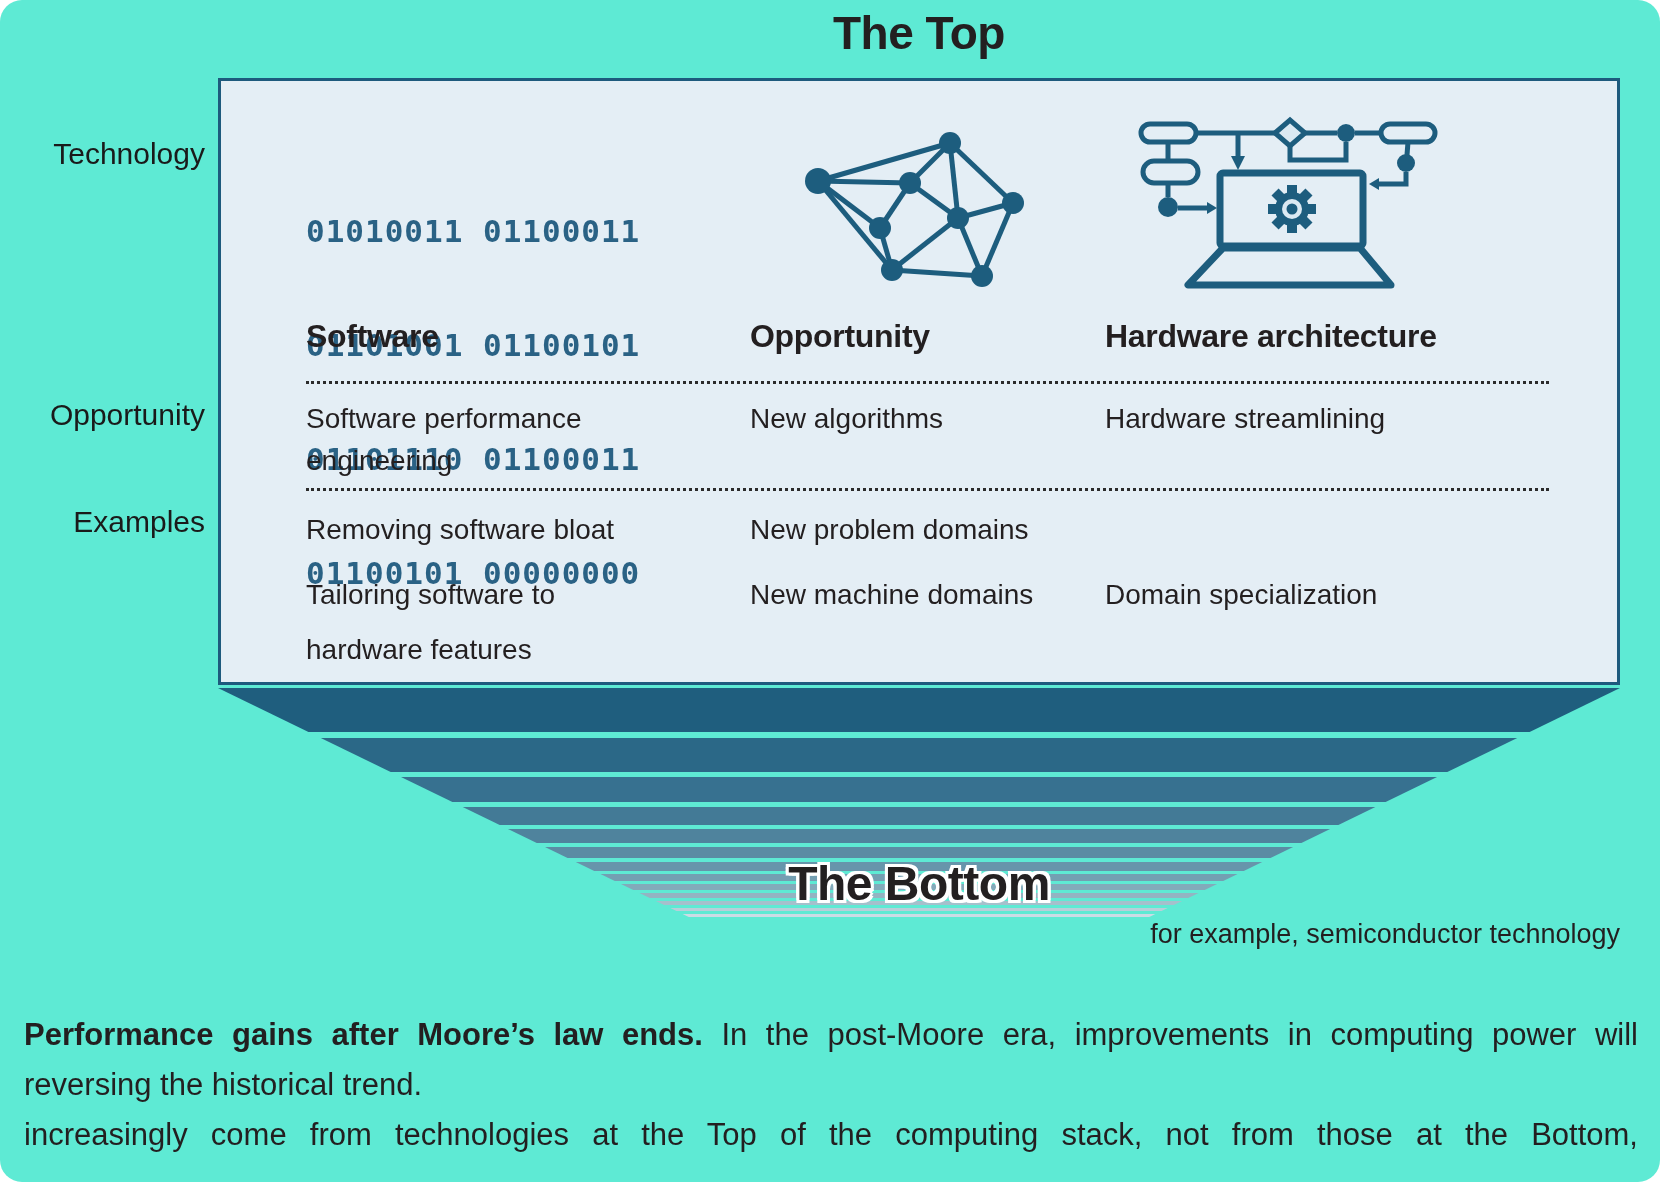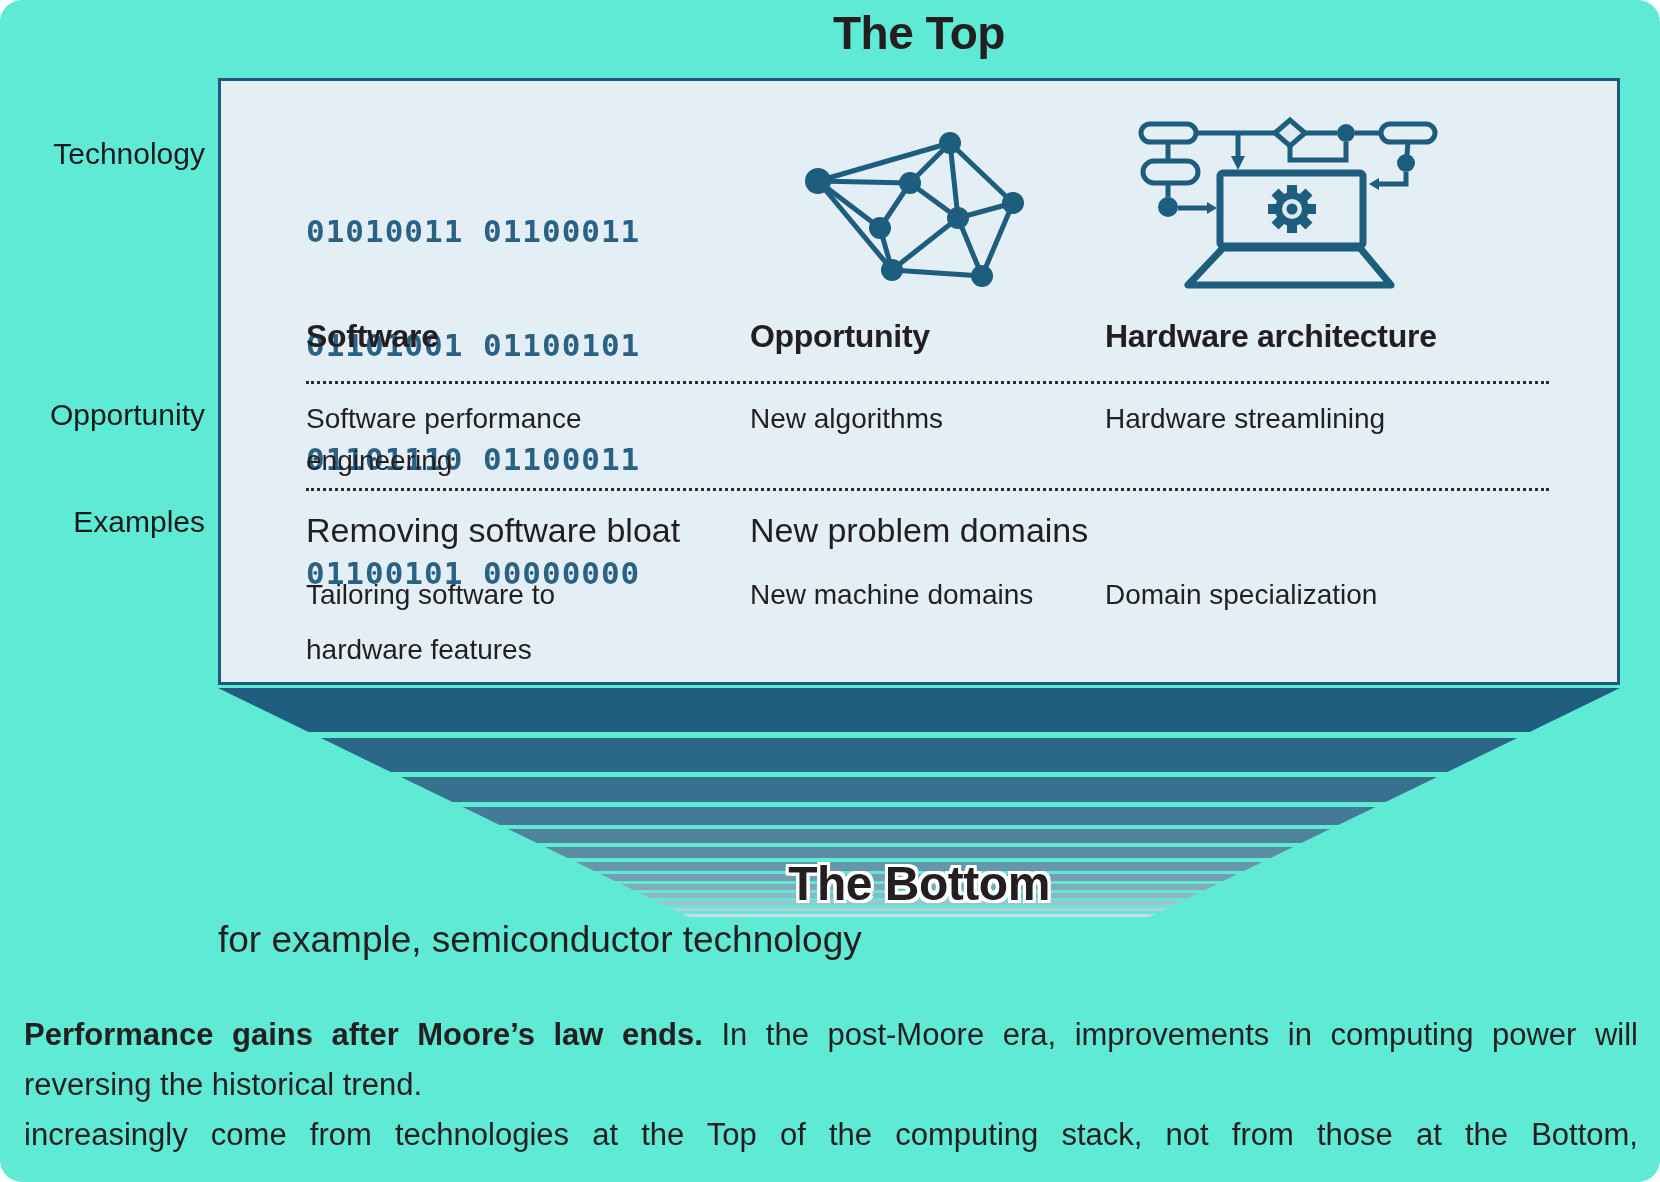--- a/index.html
+++ b/index.html
@@ -30,30 +30,30 @@
   
   .col-heading{top:237px;font-size:32px;font-weight:bold;letter-spacing:-0.3px;}
   
   .dotted{left:85px;width:1243px;height:0;border-top:3px dotted #2b2b2b;}
   #dotted-1{top:300px;}
   #dotted-2{top:407px;}
   
   .opp{top:317px;font-size:28px;line-height:42px;}
   .opp.col1{width:345px;}
   
-  .ex1{top:429px;font-size:34px;line-height:40px;}
+  .ex1{top:429px;font-size:28px;line-height:40px;}
   .ex2{top:486px;font-size:28px;line-height:55px;}
   .ex2.col1{width:340px;}
   
   #funnel{left:218px;top:688px;width:1402px;height:232px;}
   #bottom-title{left:218px;top:856px;width:1402px;text-align:center;
     font-size:48px;font-weight:bold;letter-spacing:-0.5px;color:#231f20;
     text-shadow:-3px -3px 0 #fff,3px -3px 0 #fff,-3px 3px 0 #fff,3px 3px 0 #fff,
                  0 -3px 0 #fff,0 3px 0 #fff,-3px 0 0 #fff,3px 0 0 #fff;}
-  #bottom-sub{left:218px;top:919px;width:1402px;text-align:left;font-size:37px;}
+  #bottom-sub{left:218px;top:919px;width:1402px;text-align:right;font-size:27px;}
   
   #caption{left:24px;top:1010px;width:1614px;font-size:31px;line-height:50px;margin:0;}
   #caption .line{display:block;}
   #caption .j{text-align:justify;text-align-last:justify;}
   svg .stroke{stroke:#1d5d7e;fill:none;}
   svg .fill{fill:#1d5d7e;}
 </style>
 </head>
 <body>
 

